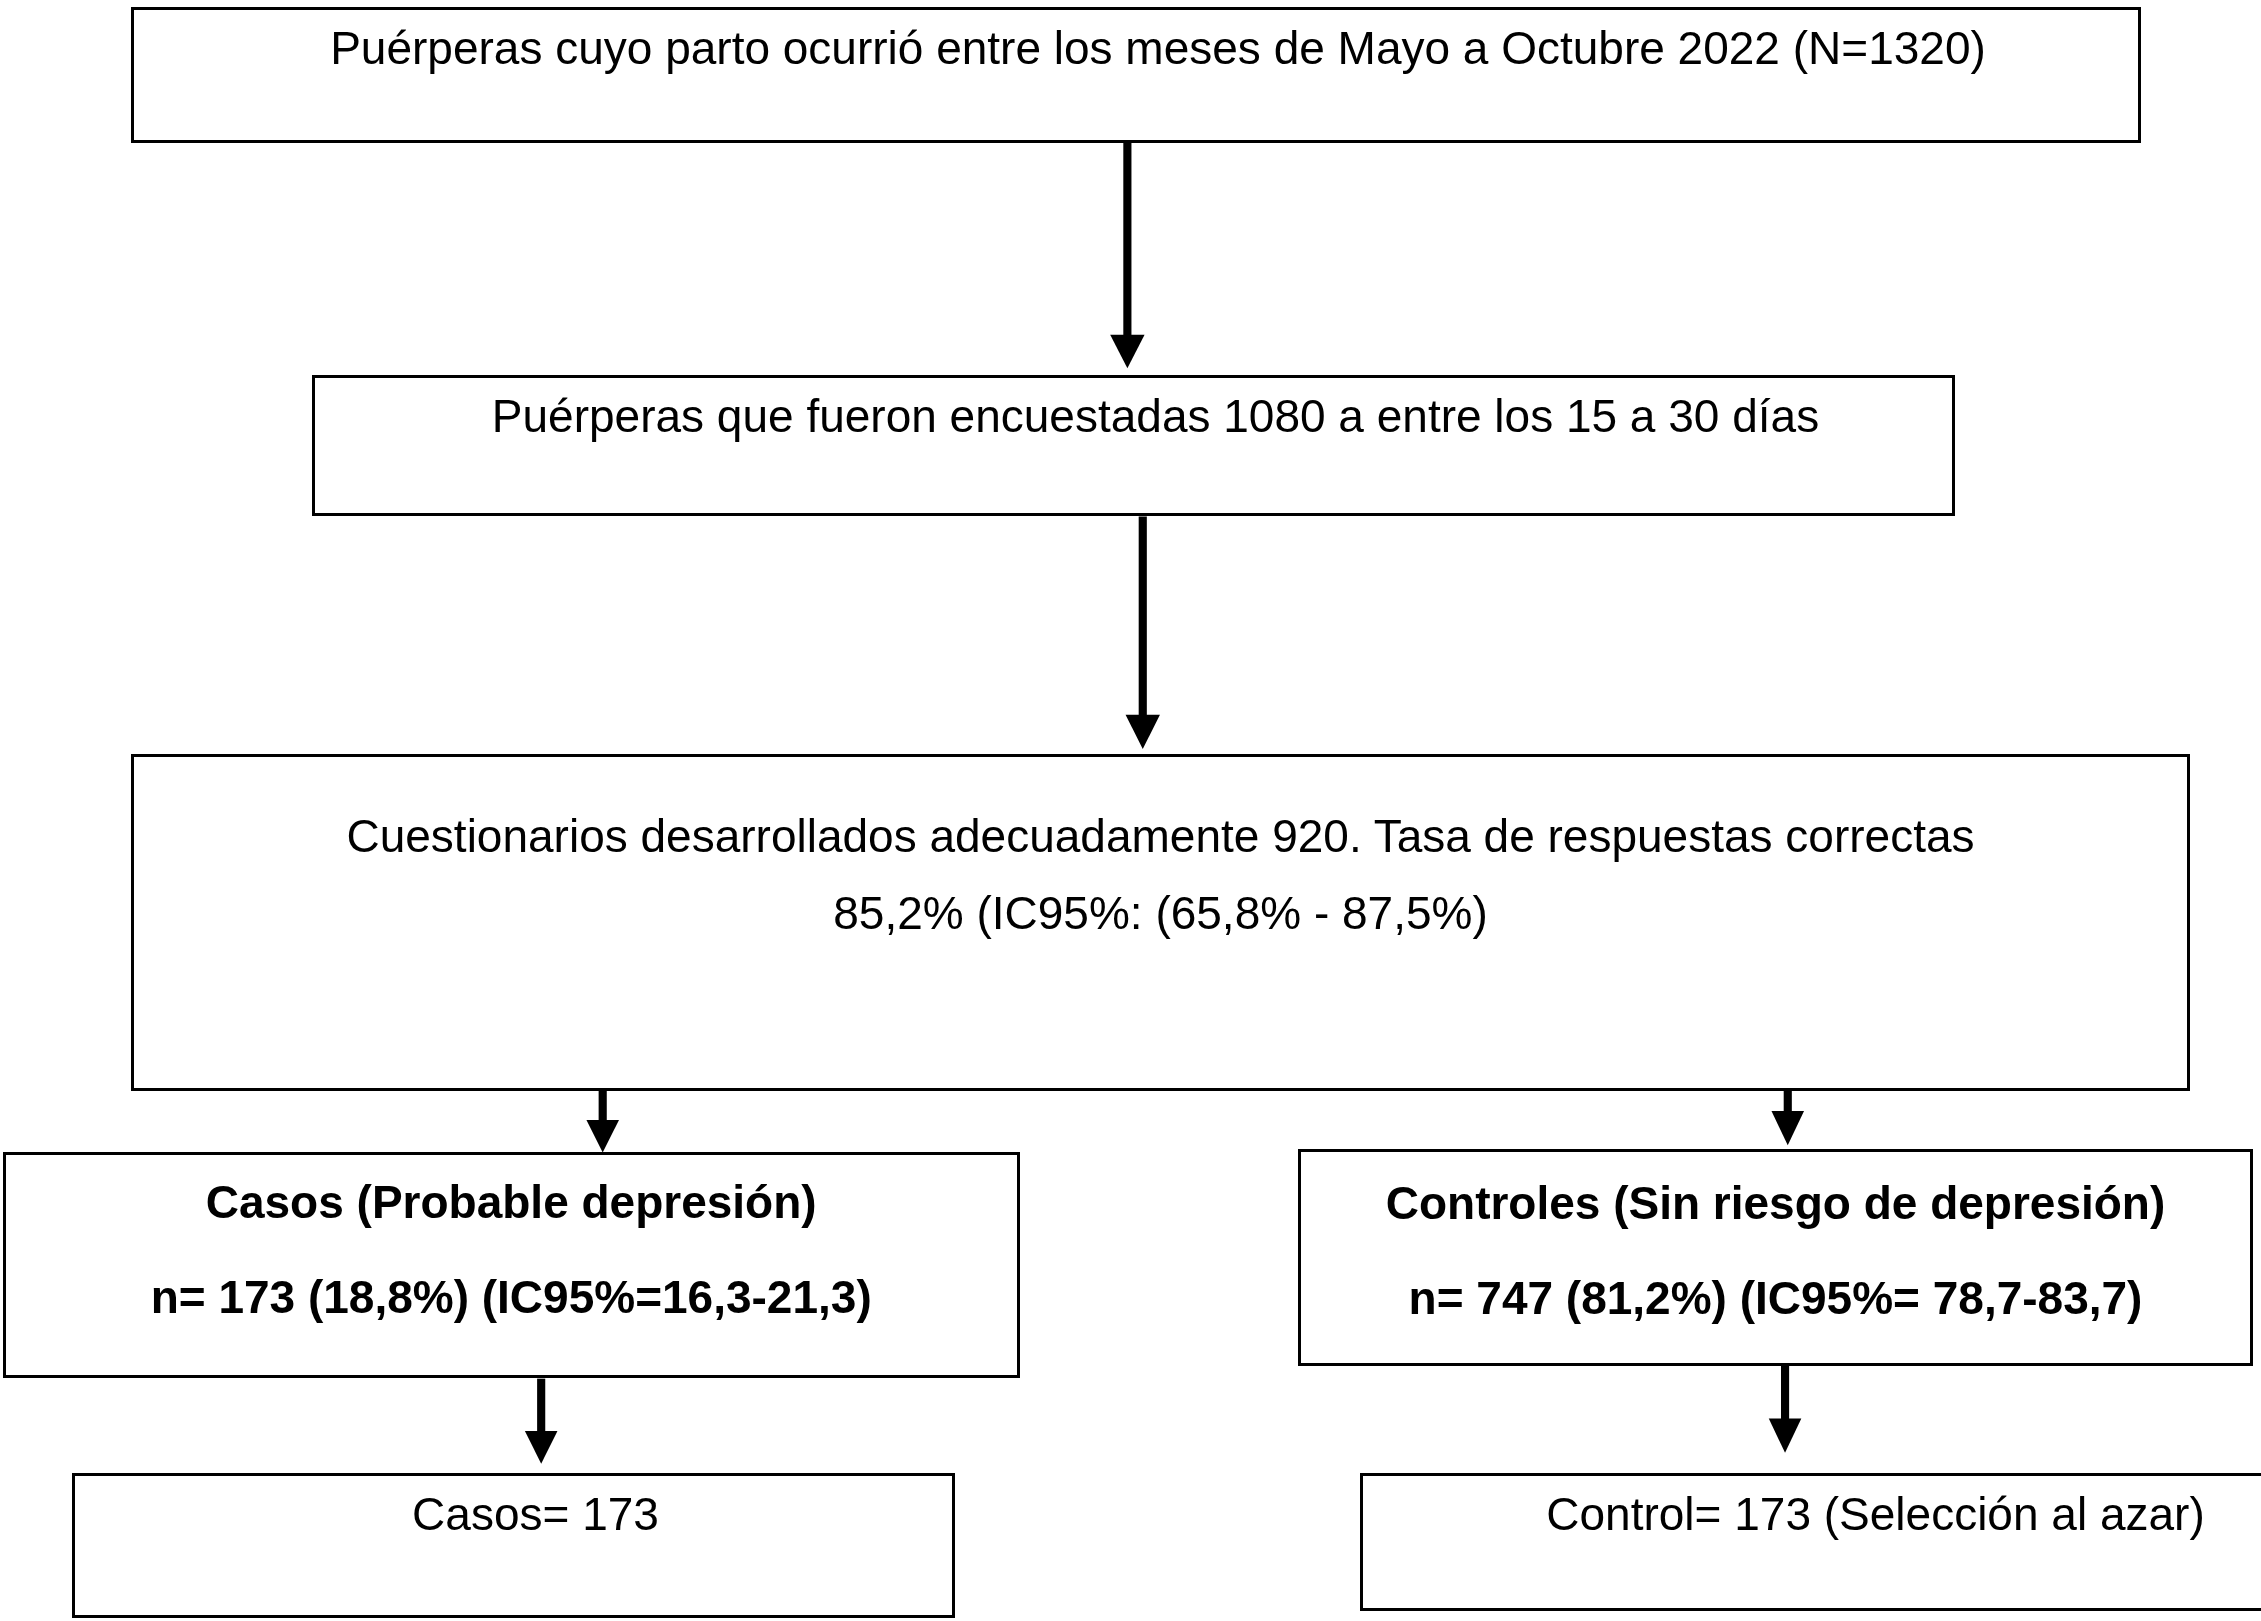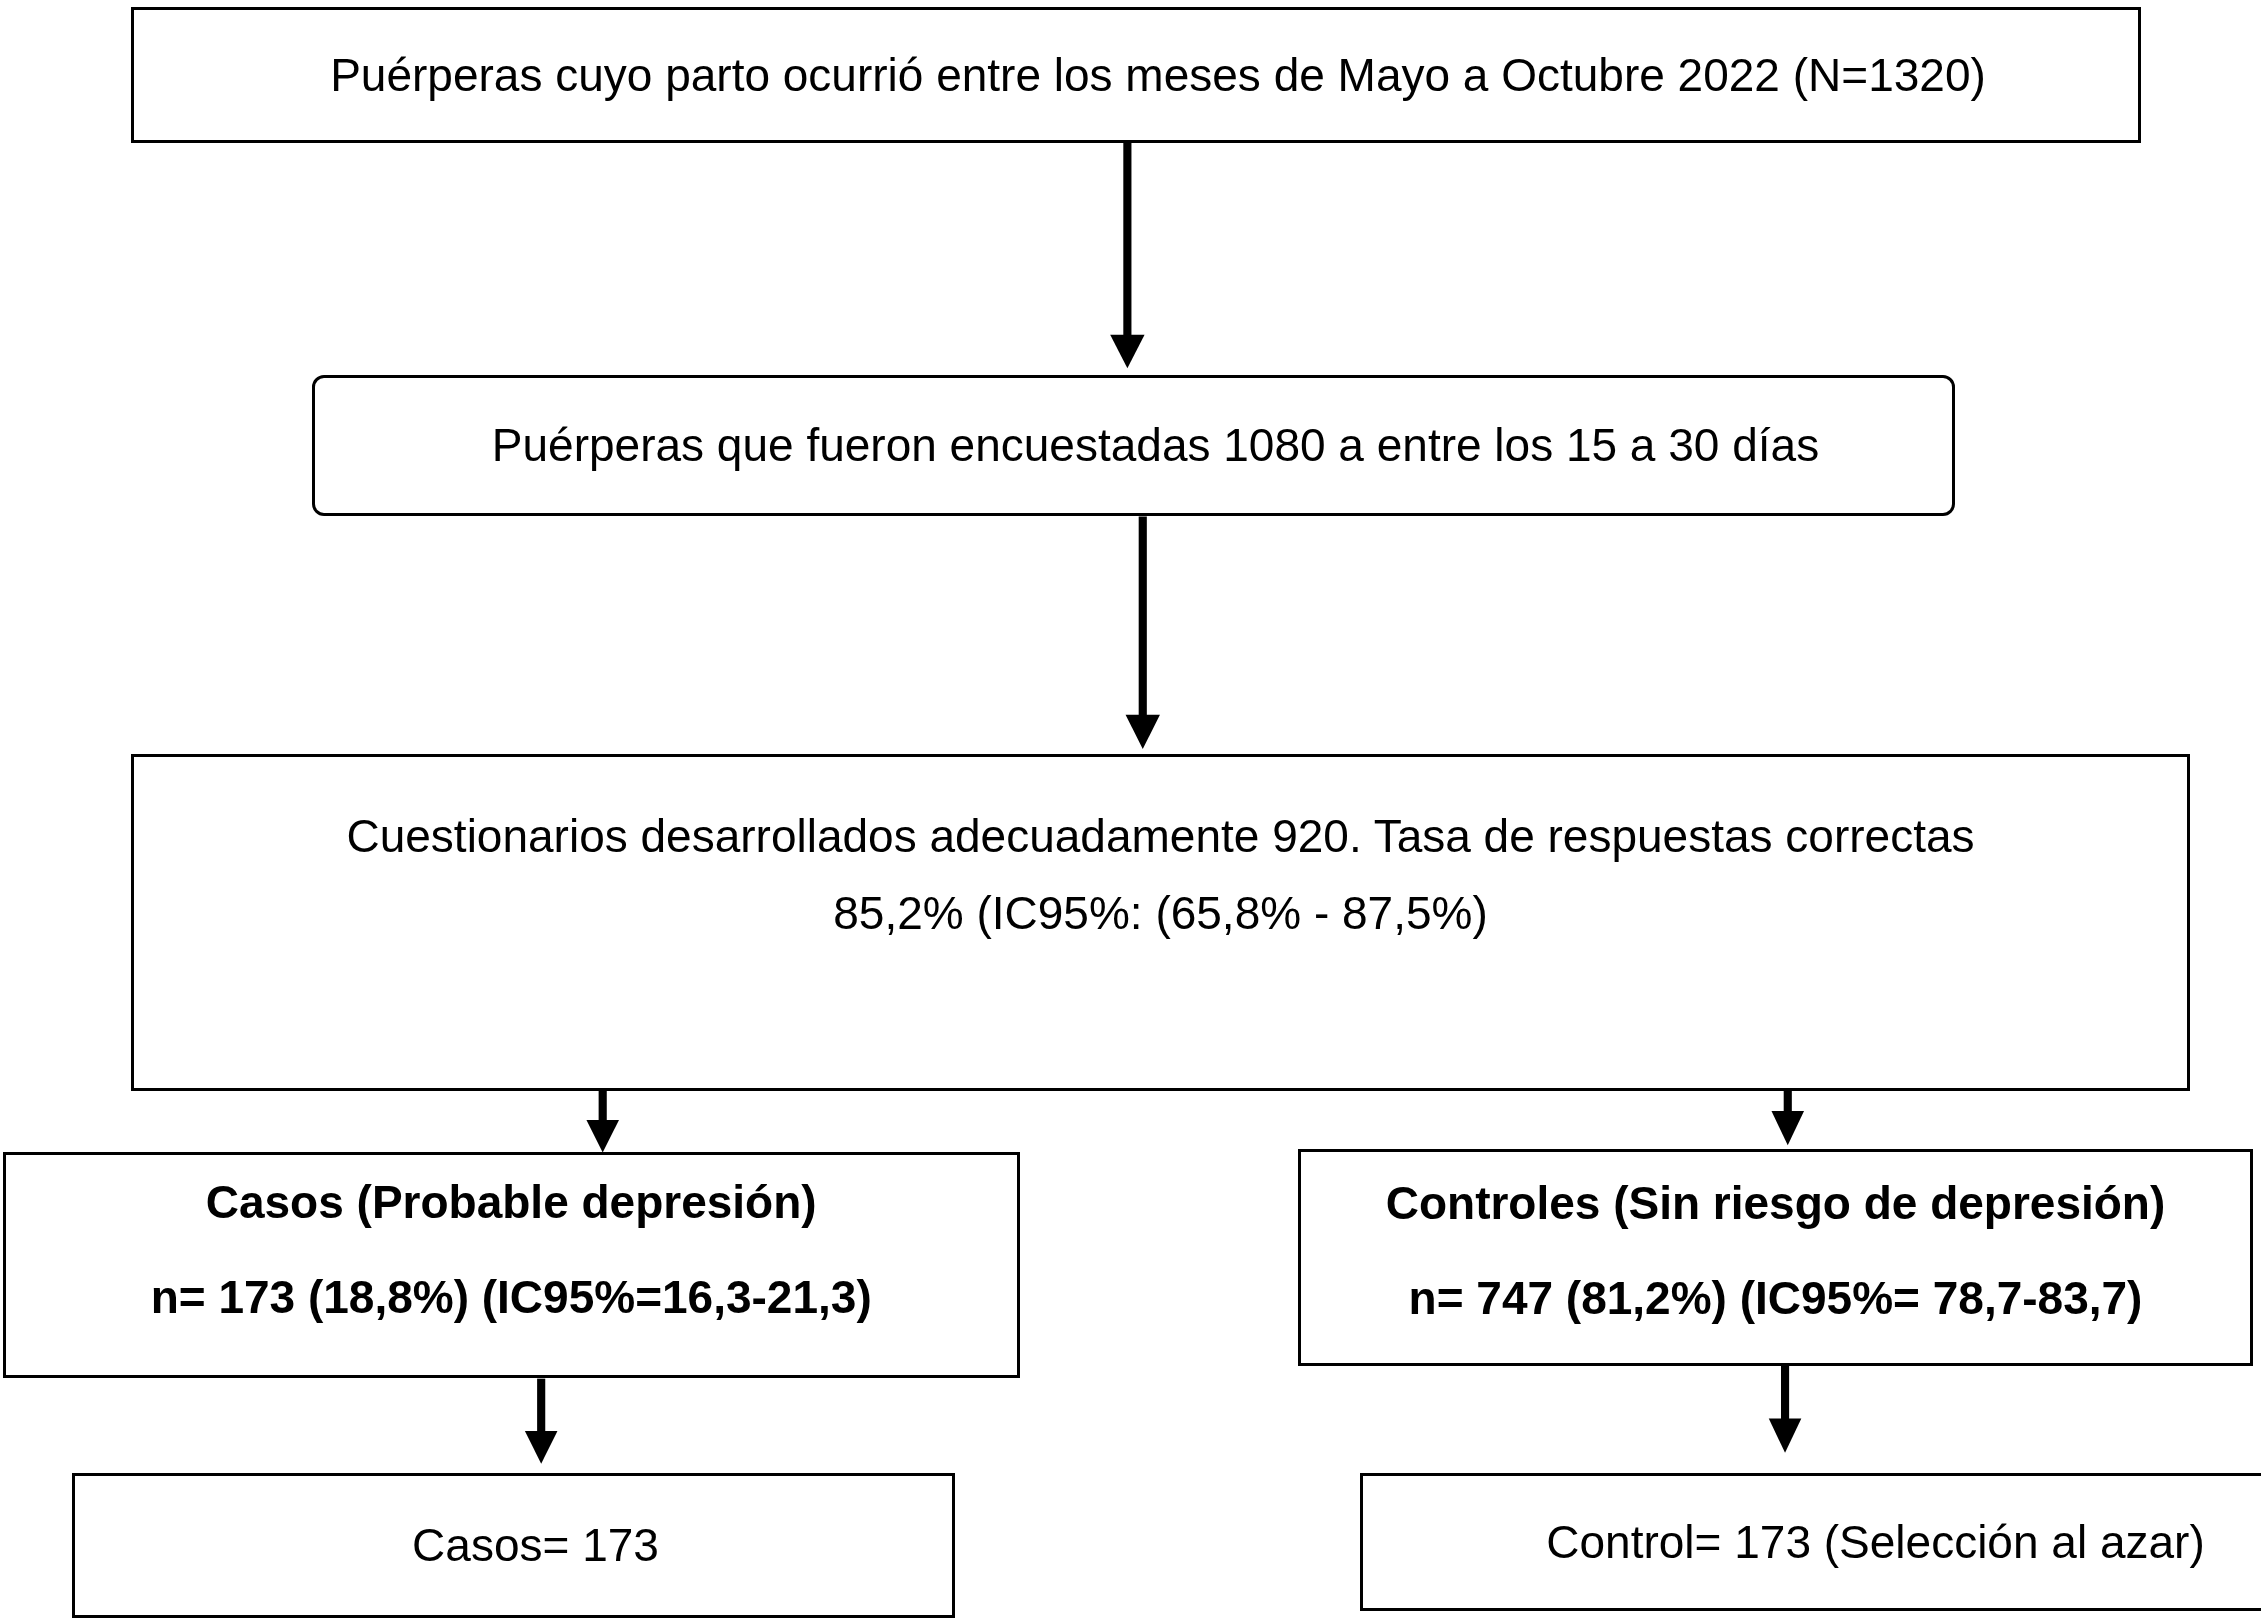--- a/index.html
+++ b/index.html
@@ -31,31 +31,30 @@
     font-size: 46px;
     line-height: 77px;
     text-align: center;
   }
   .node p {
     margin: 0;
     padding: 0;
   }
   .node.center-1 {
     display: flex;
-    align-items: center;
     justify-content: center;
     padding-left: 44px;
   }
   .node.two-line {
     line-height: 95px;
     font-weight: bold;
   }
   
   .n-poblacion  { left: 131px;  top: 7.2px;    width: 2010px; height: 136px; }
-  .n-encuest    { left: 312px;  top: 375px;  width: 1643px; height: 141px; border-radius: 12px; }
+  .n-encuest    { left: 312px;  top: 375px;  width: 1643px; height: 141px; }
   .n-cuestion   { left: 131px;  top: 754px;  width: 2059px; height: 337px; padding-top: 41px; }
   .n-casos      { left: 2.7px;    top: 1152px; width: 1017px; height: 226px; }
   .n-controles  { left: 1298px; top: 1149px; width: 955px; height: 217px; padding-top: 4px; }
   .n-casosfin   { left: 72px;   top: 1473px; width: 883px;  height: 145px; }
   .n-controlfin { left: 1360px; top: 1473px; width: 987px;  height: 138px; }
 </style>
 </head>
 <body>
 
 <div class="canvas">

